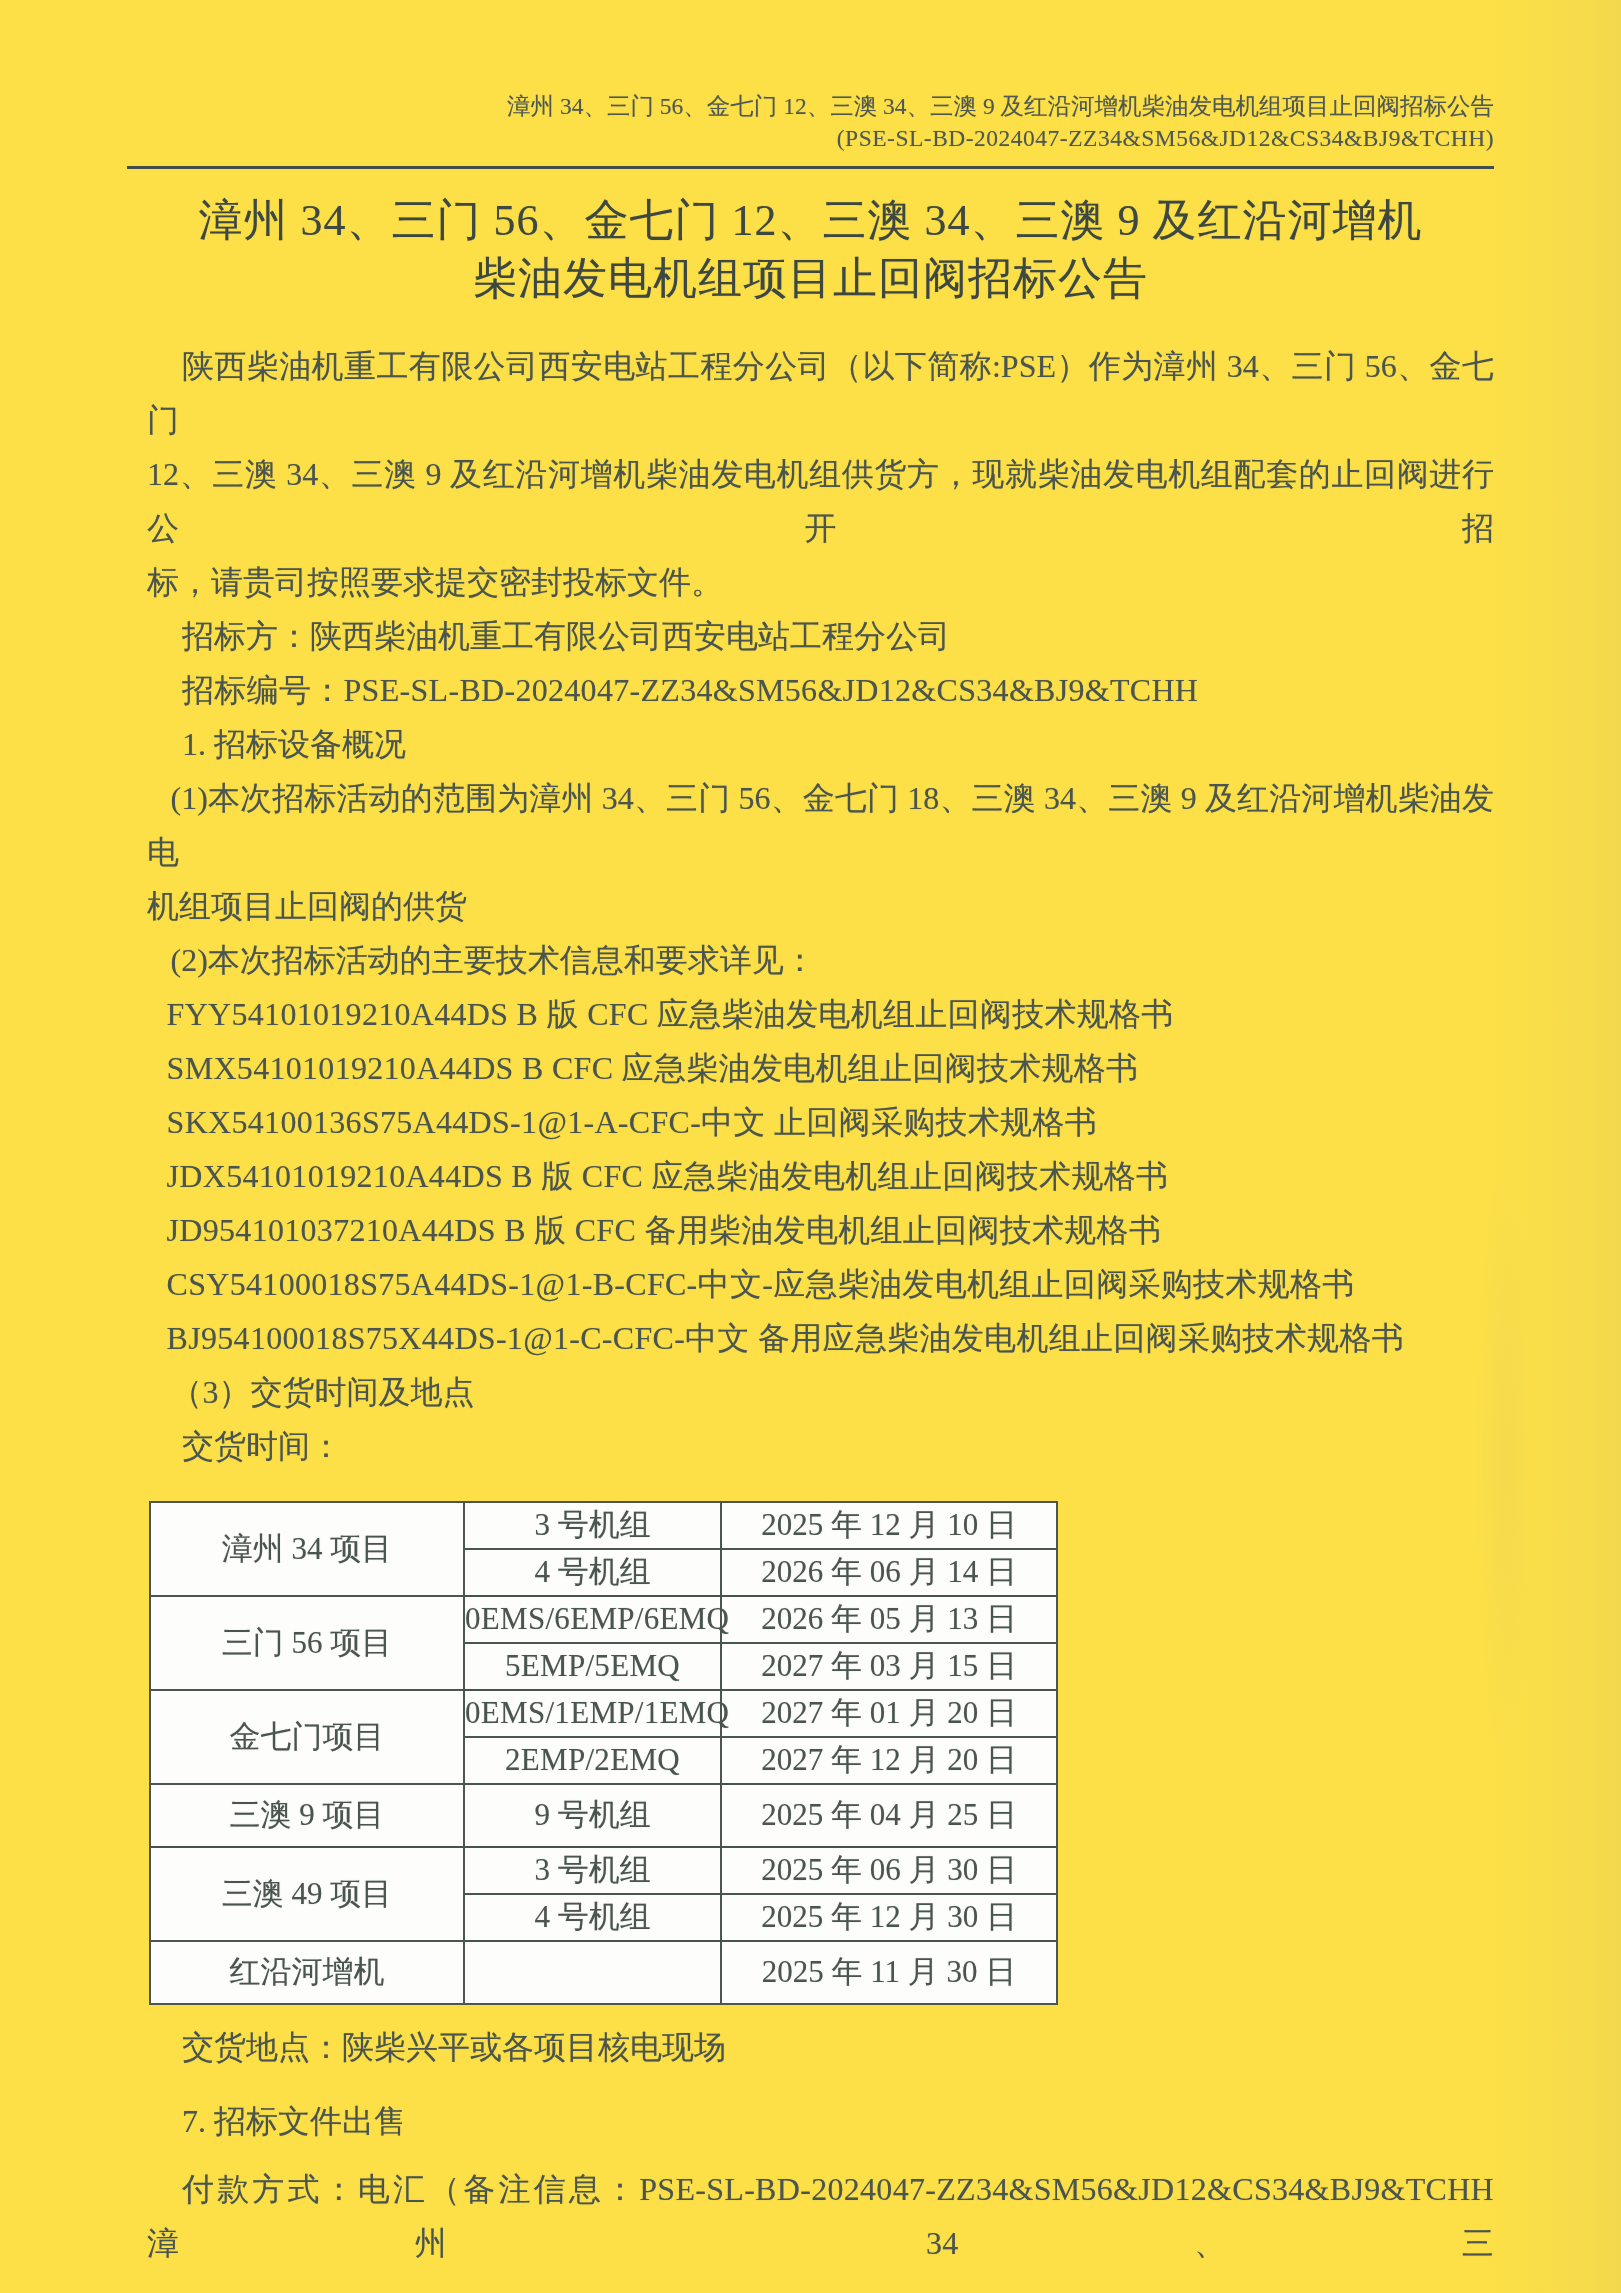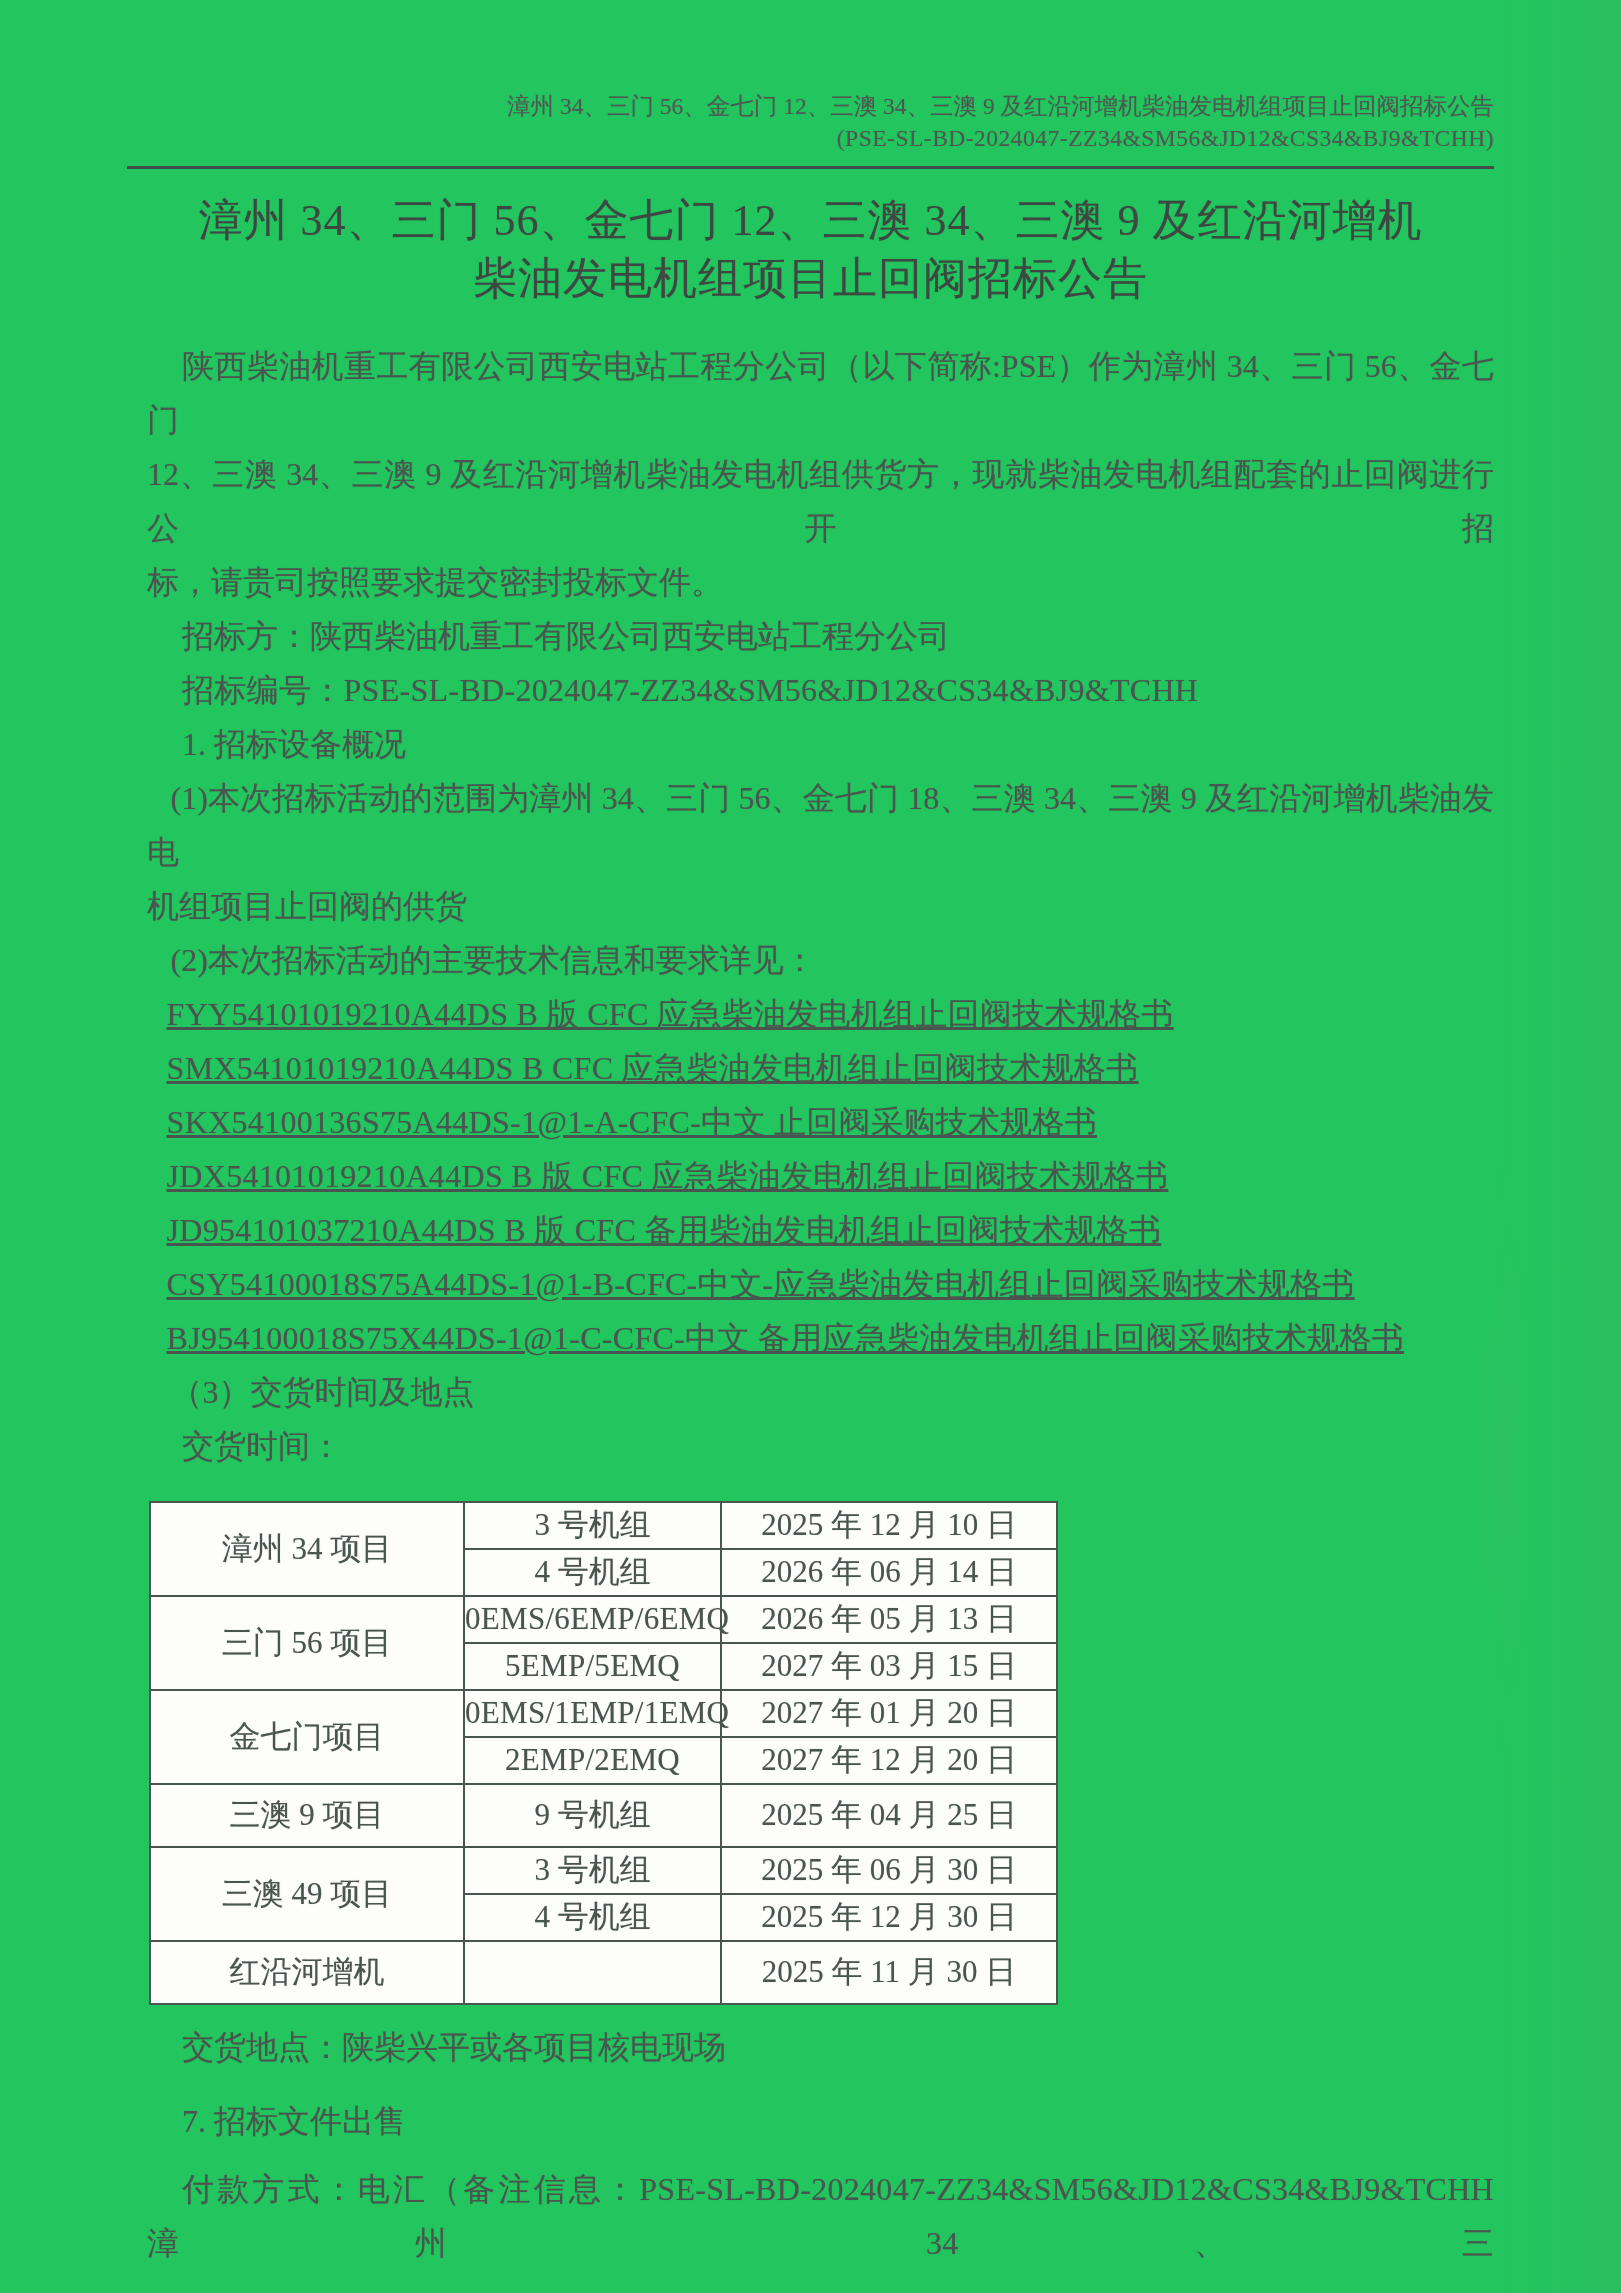--- a/index.html
+++ b/index.html
@@ -1,20 +1,20 @@
 <!DOCTYPE html>
 <html><head>
 <meta charset="utf-8">
 <style>
   html, body { margin:0; padding:0; background:#e9e9e7; }
   .page {
     position:relative;
     width:1621px; height:2294px;
     margin:0 auto;
-    background:#22c55e;
+    background:#fde047;
     font-family:"Liberation Serif","DejaVu Serif",serif;
     color:#4a554f;
     overflow:hidden;
     text-shadow:0 0 1px rgba(74,85,79,0.35);
     box-sizing:border-box;
     padding-top:90px;
   }
   
   .scan-shade {
     position:absolute; top:0; right:0; width:137px; height:100%;
@@ -32,21 +32,21 @@
   .header-ref .hl2 { font-size:23.5px; color:#4e5953; letter-spacing:0.5px; }
   .rule { height:2.9px; background:#424d47; margin:11.8px 127px 0 127px; }
 
   .doc-title { text-align:center; margin-top:23.5px; font-weight:normal; font-size:44px; line-height:58px; color:#3d4842; letter-spacing:1px; }
 
   .body { padding:31px 127px 0 147px; font-size:32px; }
   .l { line-height:54px; min-height:54px; }
   .just { text-align:justify; text-align-last:justify; }
   .ind-a { text-indent:35px; }   
   .ind-b { text-indent:23.5px; }   
-  .ind-c { text-indent:19.6px;text-decoration:underline; }   
+  .ind-c { text-indent:19.6px; }   
   .latin { letter-spacing:0.3px; }
 
   .dtable {
     border-collapse:collapse;
     margin:27.4px 0 0 2px;
     width:907px;
     table-layout:fixed;
     border:2.9px solid #49534d;
   }
   .dtable td {

